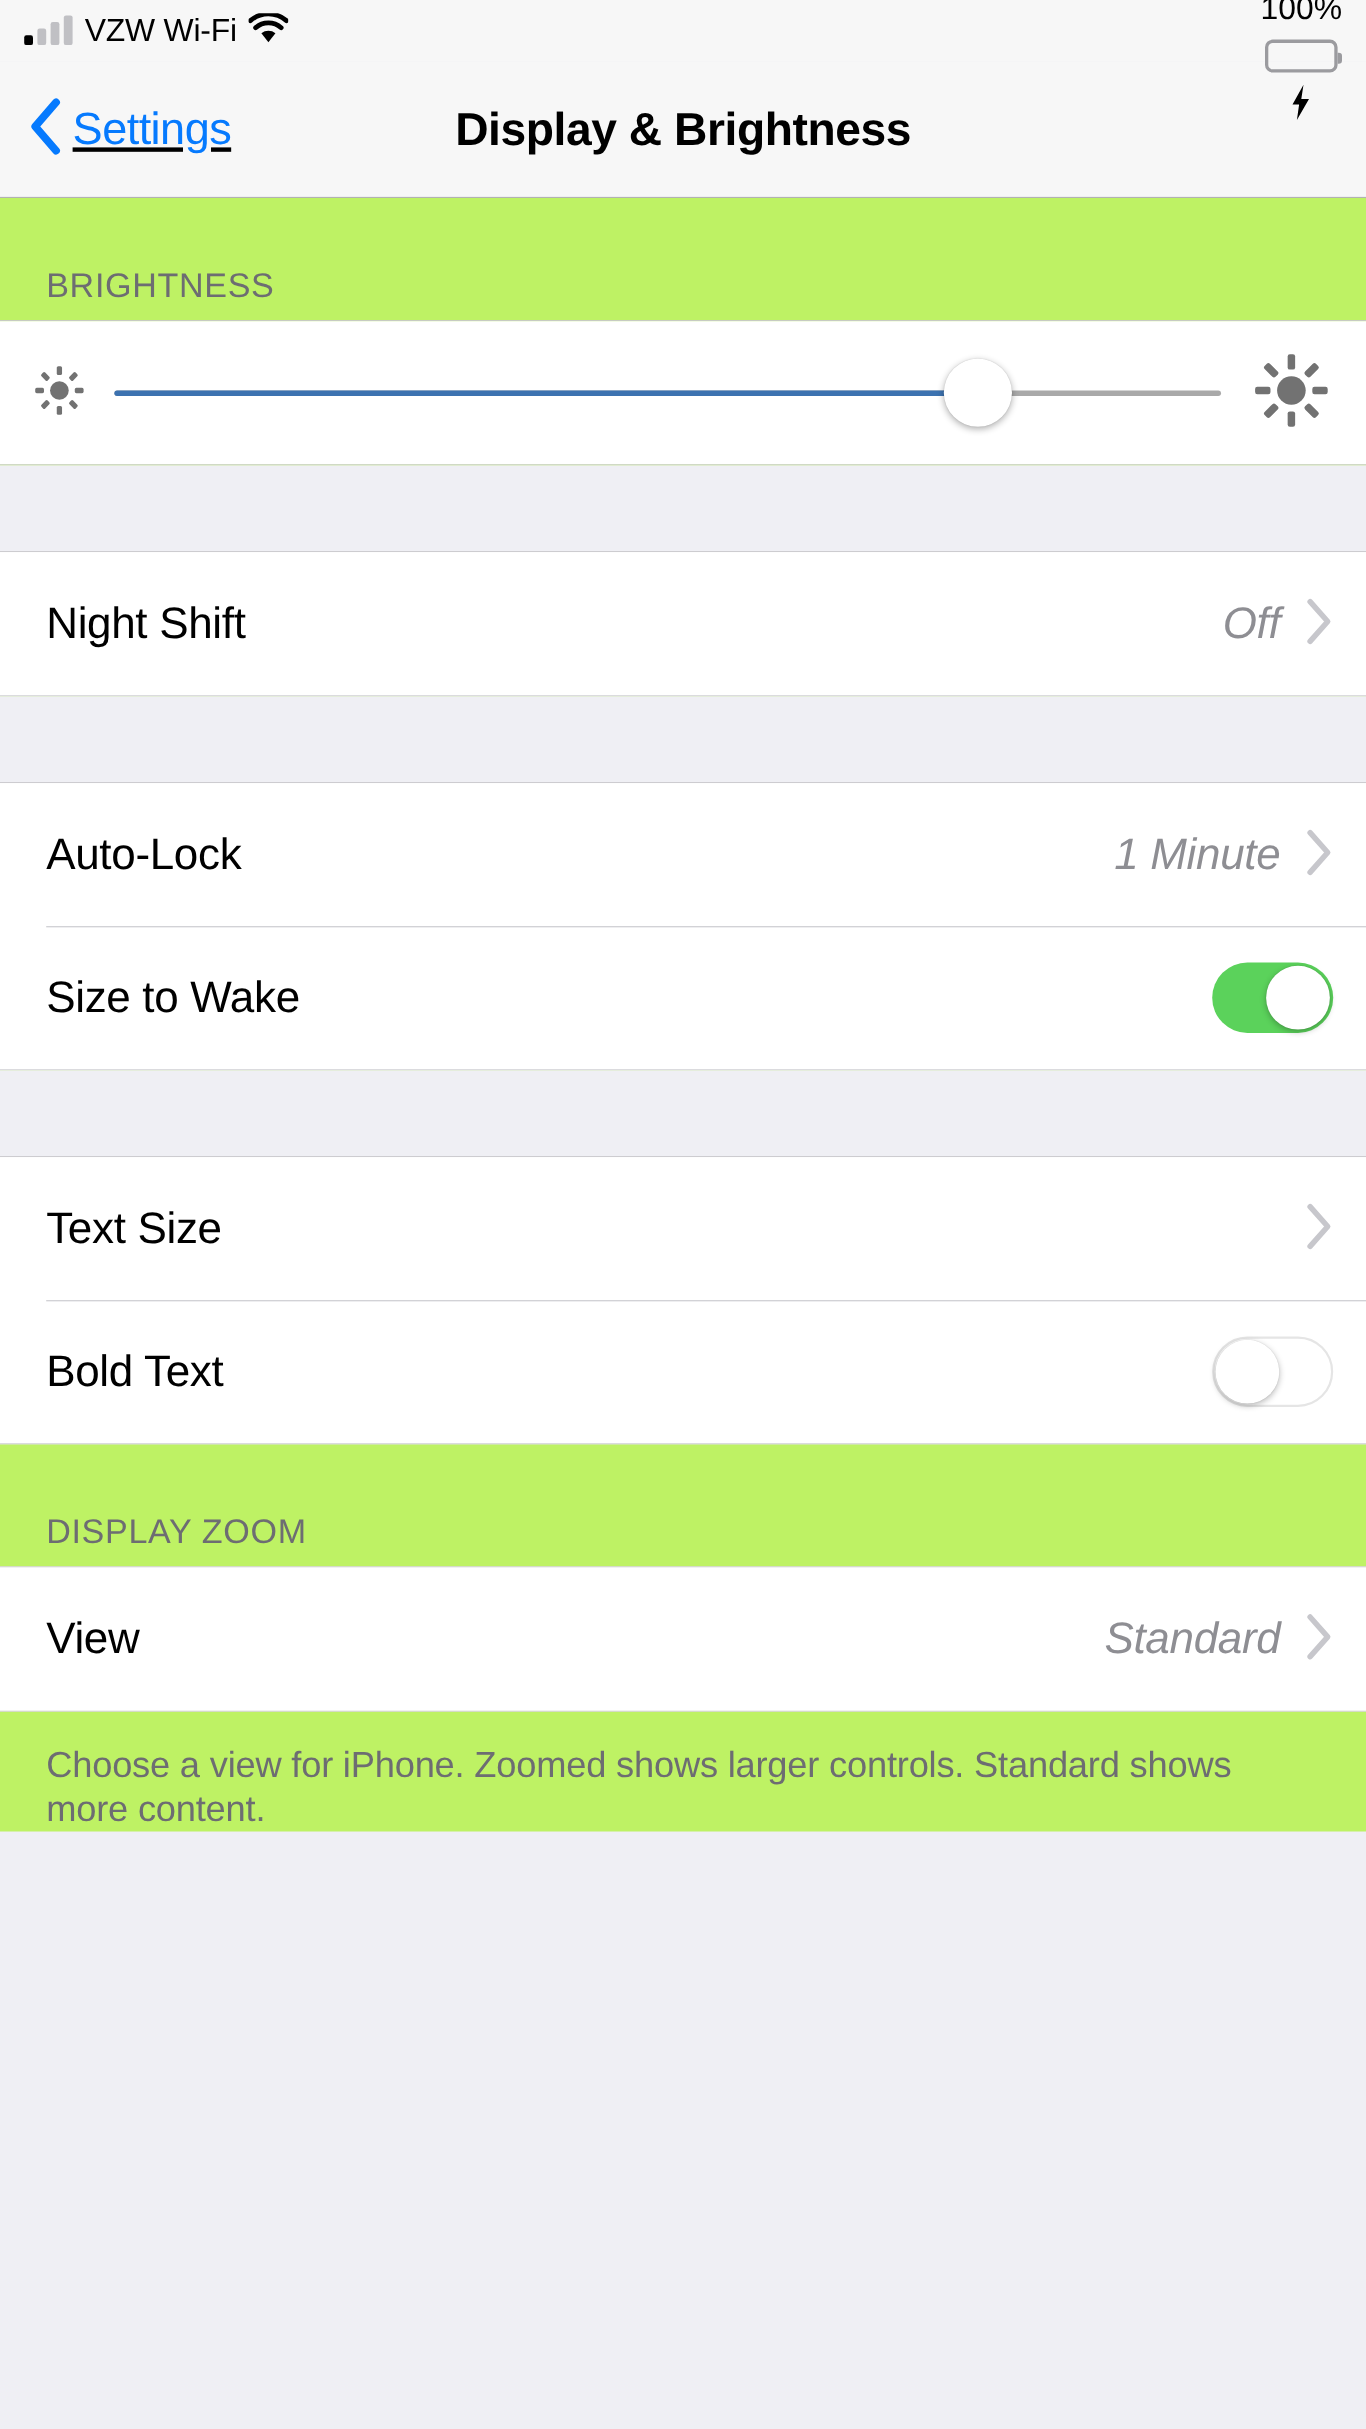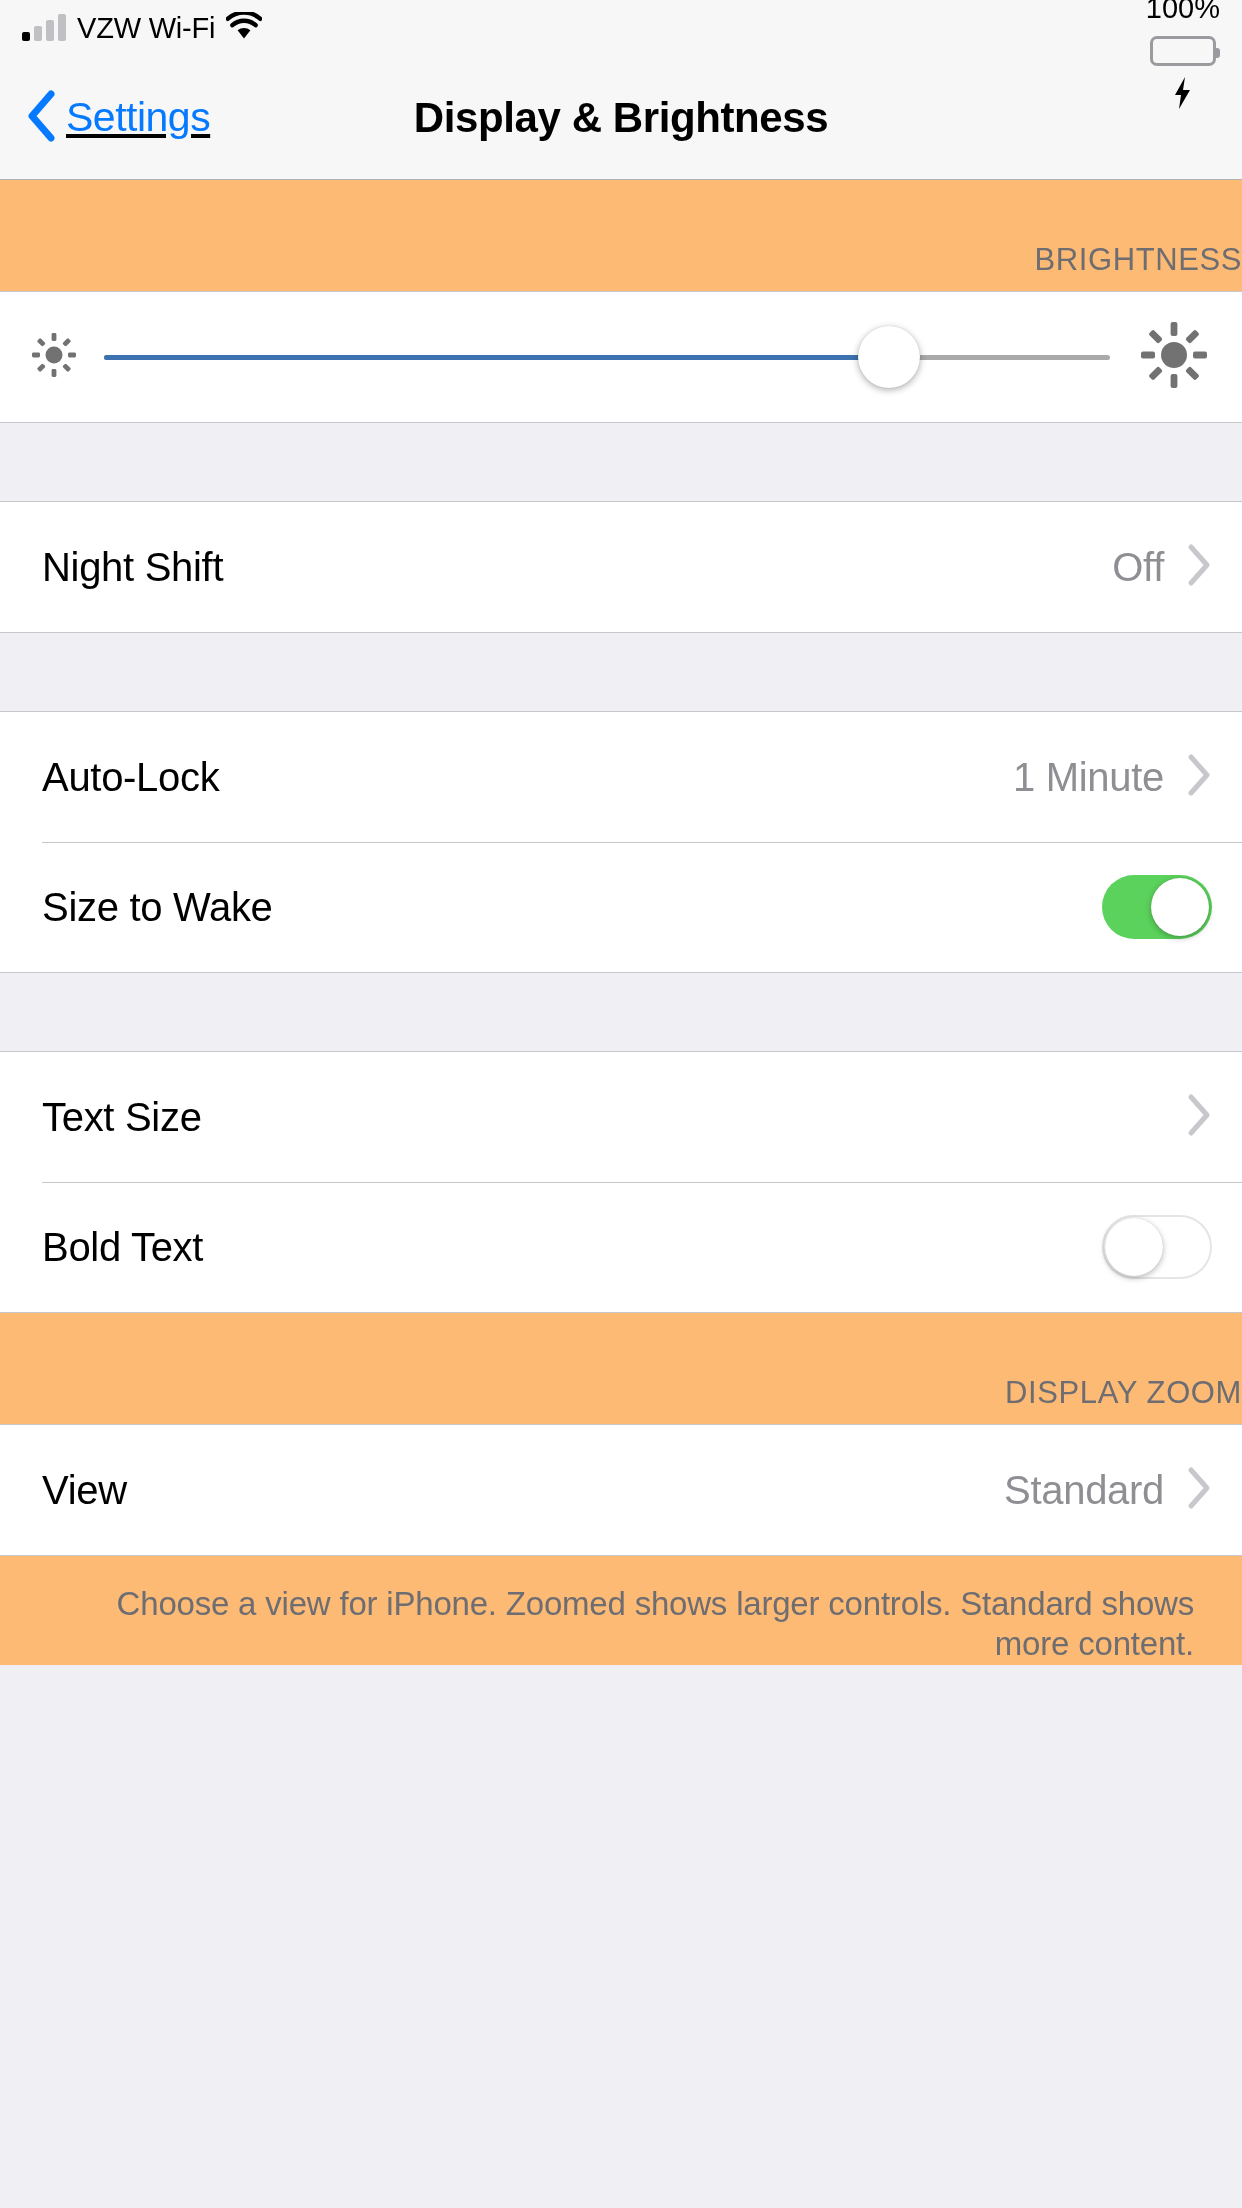--- a/index.html
+++ b/index.html
@@ -132,21 +132,21 @@
     left: 0; right: 0;
     text-align: center;
     font-size: 42px;
     font-weight: bold;
     color: #000;
     letter-spacing: -0.4px;
     pointer-events: none;
   }
 
   
-  .content { background: #fdba74; text-align: right; }
+  .content { background: #bef264; }
 
   .group-header {
     font-size: 31px;
     color: #6D6D72;
     letter-spacing: 0.6px;
     padding: 62px 0 13px 42px;
   }
   .gap {
     height: 78px;
     background: #EFEFF4;
@@ -178,20 +178,21 @@
   .cell-title {
     font-size: 40px;
     color: #000;
     letter-spacing: -0.3px;
   }
   .cell-right {
     margin-left: auto;
     display: flex;
     align-items: center;
     gap: 22px;
+    font-style: italic;
   }
   .cell-value {
     font-size: 40px;
     color: #8E8E93;
     letter-spacing: -0.3px;
   }
   .chevron {
     display: block;
     flex: none;
   }

